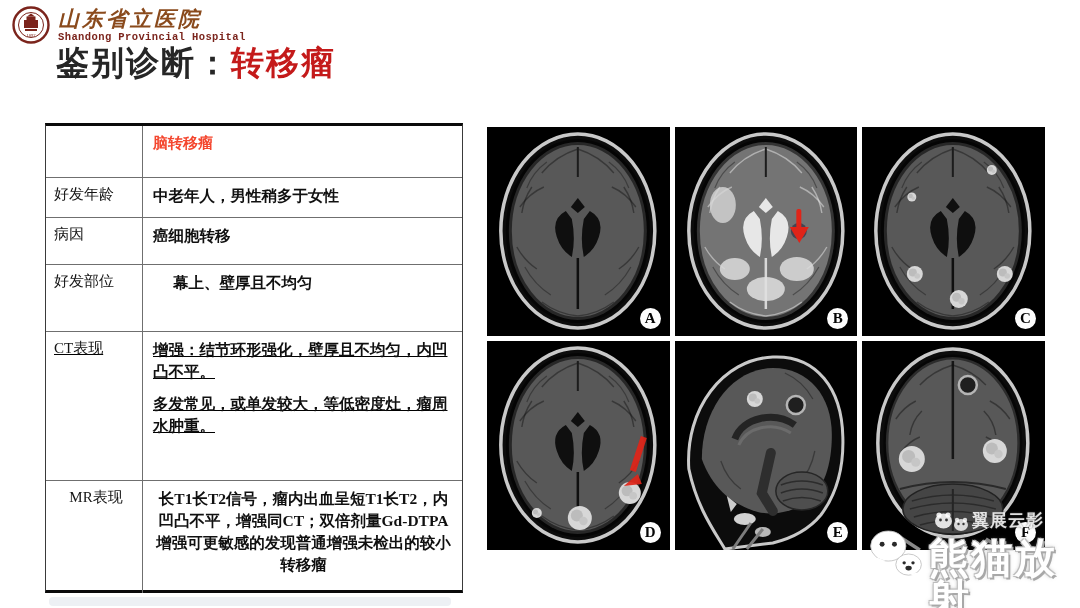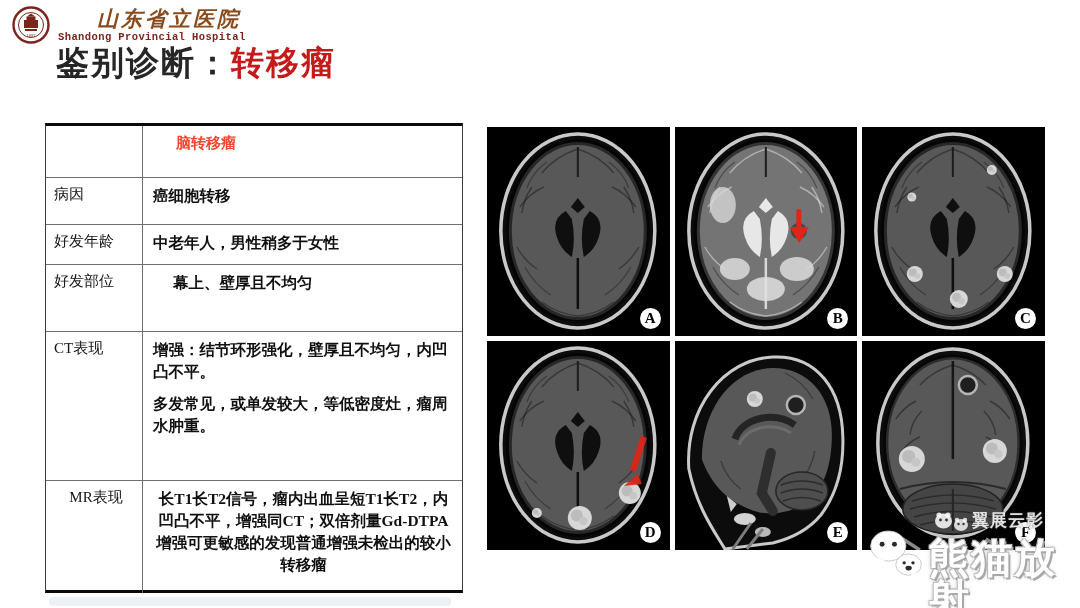--- a/index.html
+++ b/index.html
@@ -31,21 +31,21 @@
     font-family:"Liberation Serif","DejaVu Serif",serif;
   }
   .trow{display:flex; box-sizing:border-box; border-bottom:1px solid #6f6f6f; overflow:hidden;}
   .trow:last-child{border-bottom:none;}
   .tlabel{
     width:97px; box-sizing:border-box; border-right:1px solid #6f6f6f;
     padding:7px 4px 0 8px; font-size:15px; color:#141414; flex-shrink:0;
   }
   .tcontent{flex:1; padding:7px 8px 0 10px; font-size:15.5px; font-weight:700; color:#101010; line-height:1.42;}
   .tcontent .para{margin:0 0 10px 0;}
-  .thead-red .para{font-size:15px;margin-left:23px;}
+  .thead-red .para{font-size:15px;}
   .table-shadow{
     position:absolute; left:49px; top:597px; width:402px; height:9px;
     background:#edf0f4; border-radius:4px;
   }
   
   .mri-grid{
     position:absolute; left:487px; top:127px; width:558px; height:423px;
     display:grid; grid-template-columns:repeat(3,1fr); grid-template-rows:1fr 1fr; gap:5px;
   }
   .mri-panel{position:relative; background:#000; overflow:hidden;}
@@ -78,53 +78,53 @@
     <svg width="38" height="38" viewBox="0 0 38 38">
       <circle cx="19" cy="19" r="17.5" fill="none" stroke="#7b241c" stroke-width="2.4"></circle>
       <circle cx="19" cy="19" r="12.5" fill="none" stroke="#7b241c" stroke-width="1"></circle>
       <rect x="12" y="14" width="14" height="8" fill="#7b241c"></rect>
       <rect x="14.5" y="10.5" width="9" height="3.5" fill="#7b241c"></rect>
       <polygon points="19,7.5 23,10.5 15,10.5" fill="#7b241c"></polygon>
       <rect x="13" y="23" width="12" height="2" fill="#7b241c"></rect>
       <text x="19" y="30.5" font-size="4.5" text-anchor="middle" fill="#7b241c" font-family="serif">1897</text>
     </svg>
     <div class="logo-texts">
-      <div class="logo-cn" style="color: rgb(138, 74, 28); margin-left: 39px;">山东省立医院</div>
+      <div class="logo-cn" style="color: rgb(138, 74, 28);">山东省立医院</div>
       <div class="logo-en" style="color: rgb(123, 36, 28);">Shandong Provincial Hospital</div>
     </div>
   </div>
 
   <h1 class="title"><span>鉴别诊断：</span><span class="hl" style="color: rgb(196, 26, 26);">转移瘤</span></h1>
 
   <div class="dx-table" id="dx-table">
       <div class="trow" style="height: 52px;">
         <div class="tlabel"></div>
         <div class="tcontent thead-red" style="color: rgb(244, 70, 46);">
           <div class="para">脑转移瘤</div>
         </div>
       </div>
+      <div class="trow" style="height: 40px;">
+        <div class="tlabel">好发年龄</div>
+        <div class="tcontent">
+          <div class="para">中老年人，男性稍多于女性</div>
+        </div>
+      </div>
       <div class="trow" style="height: 47px;">
         <div class="tlabel">病因</div>
         <div class="tcontent">
           <div class="para">癌细胞转移</div>
         </div>
       </div>
-      <div class="trow" style="height: 40px;">
-        <div class="tlabel">好发年龄</div>
-        <div class="tcontent">
-          <div class="para">中老年人，男性稍多于女性</div>
-        </div>
-      </div>
       <div class="trow" style="height: 67px; gap: 20px;">
         <div class="tlabel">好发部位</div>
         <div class="tcontent">
           <div class="para">幕上、壁厚且不均匀</div>
         </div>
       </div>
-      <div class="trow" style="height: 149px;">
+      <div class="trow" style="height: 149px; text-decoration: underline;">
         <div class="tlabel">CT表现</div>
         <div class="tcontent">
           <div class="para">增强：结节环形强化，壁厚且不均匀，内凹凸不平。</div>
           <div class="para">多发常见，或单发较大，等低密度灶，瘤周水肿重。</div>
         </div>
       </div>
       <div class="trow" style="height: 112px; text-align: center;">
         <div class="tlabel">MR表现</div>
         <div class="tcontent">
           <div class="para">长T1长T2信号，瘤内出血呈短T1长T2，内凹凸不平，增强同CT；双倍剂量Gd-DTPA增强可更敏感的发现普通增强未检出的较小转移瘤</div>

